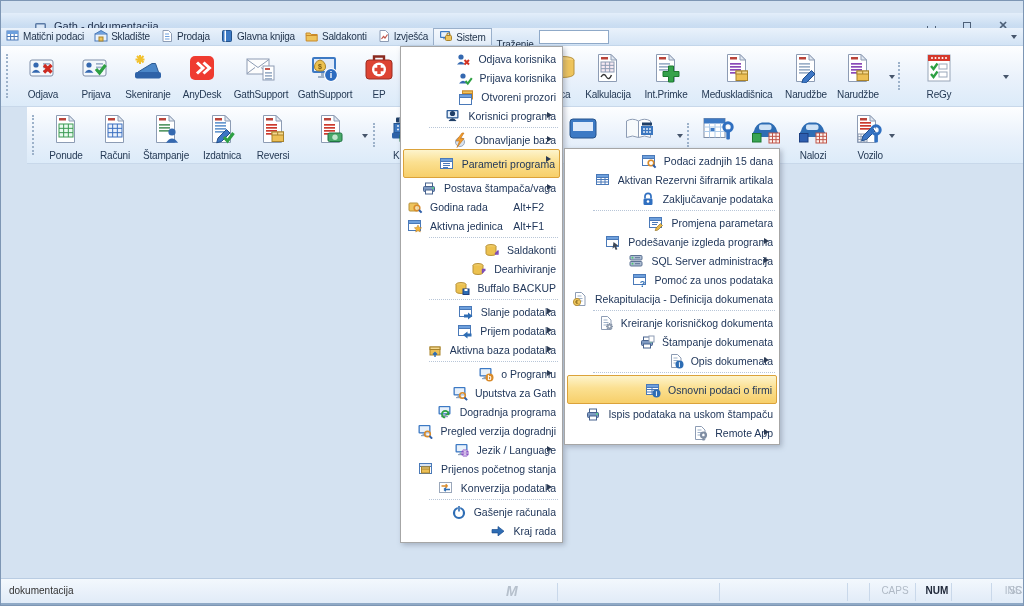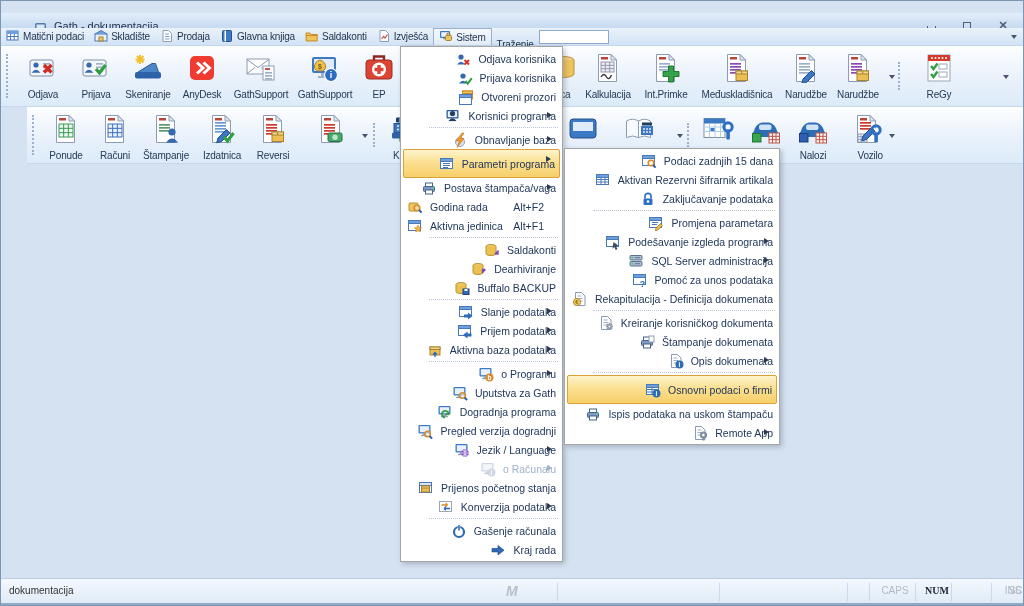--- a/index.html
+++ b/index.html
@@ -44,21 +44,21 @@
   .tb-grip { position:absolute; top:8px; bottom:8px; width:5px; border-left:2px dotted #9db2ca; }
   .tb-grip.mid { top:16px; bottom:16px; }
   
   .client { position:absolute; left:0; top:163px; width:100%; height:414px; background:#d4e2f1; }
   .statusbar { position:absolute; left:0; top:577px; width:100%; height:27px;
     background: linear-gradient(#f3f8fd, #dfeaf7); border-top:1px solid #b9cce2; font-size:10px; color:#333; }
   .sb-left { position:absolute; left:8px; top:6px; }
   .sb-div { position:absolute; top:4px; bottom:4px; width:1px; background:#c9d8ea; }
   .sb-watermark { position:absolute; left:505px; top:4px; font-size:14px; font-style:italic; font-weight:bold; color:#b6c0cc; }
   .sb-ind { position:absolute; top:6px; width:40px; text-align:center; color:#b0bac6; }
-  .sb-ind.on { color:#20293a; font-weight:bold;font-family:Liberation Serif, serif; }
+  .sb-ind.on { color:#20293a; font-weight:bold; }
   .bottom-edge { position:absolute; left:0; bottom:0; width:100%; height:2px; background:#8fa9c6; }
   
   .menu { position:absolute; background:#fff; border:1px solid #a6a6a6;
     box-shadow: 2px 2px 5px rgba(80,90,110,.35); padding:2px; z-index:20; font-size:10.5px; color:#21375a; }
   .mi { height:19px; display:flex; align-items:center; padding:0 4px 0 4px; position:relative;justify-content:flex-end; }
   .mi .mico { width:16px; height:16px; flex:none; margin-right:7px; display:flex; align-items:center; justify-content:center; }
   .mi .mtxt { white-space:nowrap; overflow:hidden; }
   .mi .msc { margin-left:auto; padding-right:12px; white-space:nowrap; }
   .mi .marr { position:absolute; right:5px; top:6px; width:0; height:0;
     border:3.5px solid transparent; border-left:5px solid #2b3a52; }
@@ -757,34 +757,20 @@
             <rect x="2.8" y="3.2" width="9.4" height="6" fill="#e8f1fb"></rect>
             <rect x="5.5" y="10.5" width="4" height="1.5" fill="#8fa3bd"></rect>
             <rect x="4" y="12" width="7" height="1.2" fill="#8fa3bd"></rect>
             <circle cx="11" cy="11" r="3.8" fill="#8a52c4"></circle>
             <path d="M7.2 11 h7.6 M11 7.2 v7.6 M8.5 8.5 q2.5 1.8 5 0 M8.5 13.5 q2.5 -1.8 5 0" stroke="#fff" stroke-width="0.7" fill="none"></path>
           </svg>
         </span>
         <span class="mtxt">Jezik / Language</span>
         <span class="marr"></span>
       </div>
-      <div class="mi dis">
-        <span class="mico">
-          <svg width="16" height="16" viewBox="0 0 16 16">
-            <rect x="1.5" y="2" width="12" height="8.5" rx="1" fill="#9fb0c8"></rect>
-            <rect x="2.8" y="3.2" width="9.4" height="6" fill="#e8f1fb"></rect>
-            <rect x="5.5" y="10.5" width="4" height="1.5" fill="#8fa3bd"></rect>
-            <rect x="4" y="12" width="7" height="1.2" fill="#8fa3bd"></rect>
-            <circle cx="11.5" cy="11.5" r="4" fill="#9fb0c8"></circle>
-            <text x="11.5" y="14" font-size="6.5" fill="#fff" text-anchor="middle" font-weight="bold">i</text>
-          </svg>
-        </span>
-        <span class="mtxt">o Računalu</span>
-        <span class="marr"></span>
-      </div>
       <div class="mi">
         <span class="mico">
           <svg width="16" height="16" viewBox="0 0 16 16">
             <rect x="1.5" y="2.5" width="12" height="10" fill="#fff" stroke="#4a79b8"></rect>
             <rect x="1.5" y="2.5" width="12" height="3" fill="#d7e3f2" stroke="#4a79b8"></rect>
             <rect x="3.5" y="6" width="8" height="6" fill="#ecbf55" stroke="#a9832b"></rect>
             <rect x="3.5" y="6" width="8" height="2" fill="#f4d88f" stroke="#a9832b"></rect>
           </svg>
         </span>
         <span class="mtxt">Prijenos početnog stanja</span>

